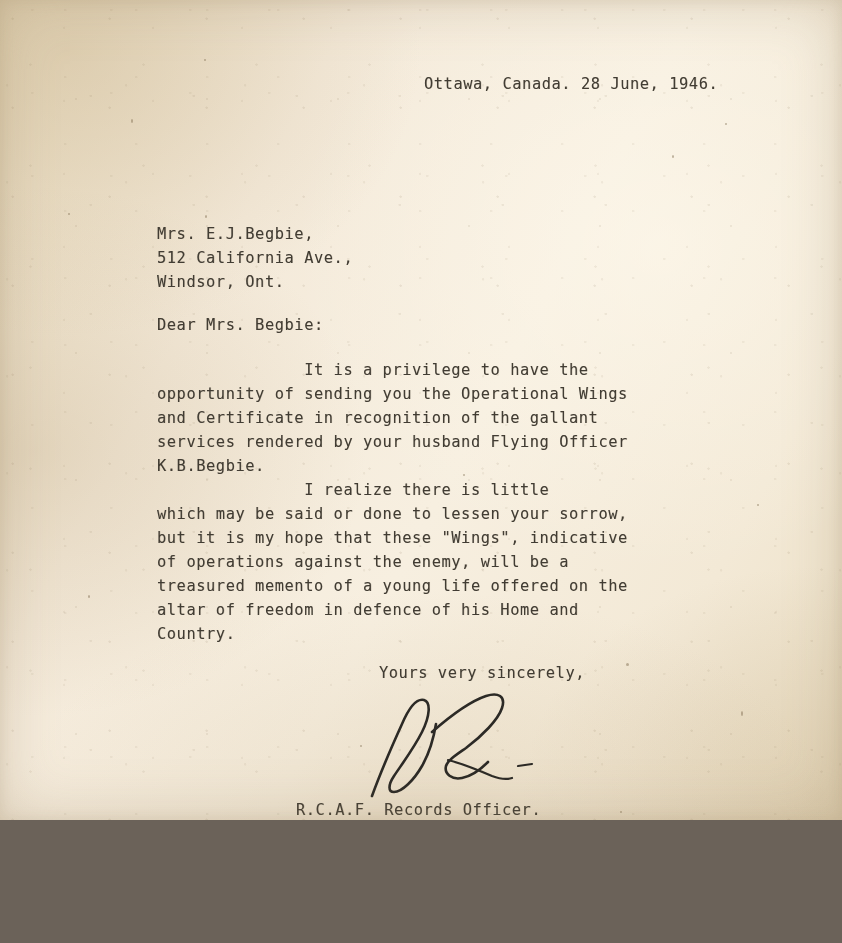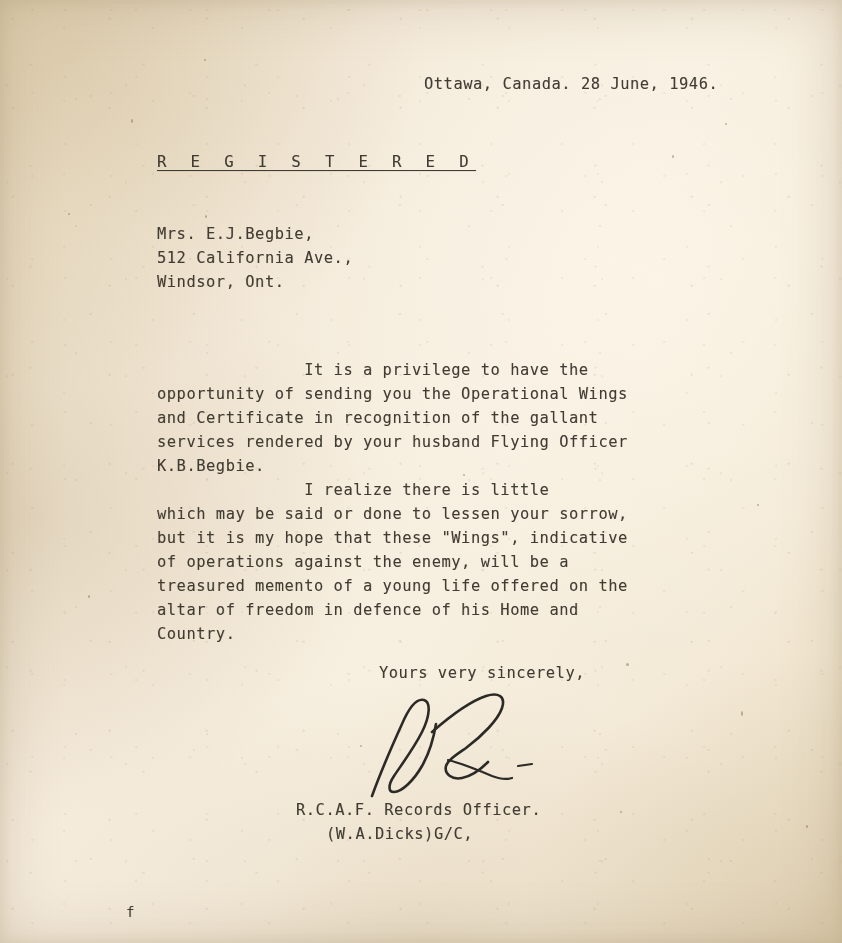--- a/index.html
+++ b/index.html
@@ -4,21 +4,21 @@
 <style>
   html, body {
     margin: 0;
     padding: 0;
     background: #6b6259;
   }
 
   #page {
     position: relative;
     width: 842px;
-    height: 943px;
+    height: 820px;
     overflow: hidden;
     background-color: #f2e7d1;
     background-image:
       radial-gradient(ellipse 60% 50% at 8% 6%, rgba(196,174,136,0.38), rgba(196,174,136,0) 70%),
       radial-gradient(ellipse 55% 45% at 4% 55%, rgba(190,168,130,0.30), rgba(190,168,130,0) 72%),
       radial-gradient(ellipse 70% 40% at 50% 100%, rgba(197,176,139,0.26), rgba(197,176,139,0) 70%),
       radial-gradient(ellipse 50% 40% at 97% 97%, rgba(188,165,126,0.30), rgba(188,165,126,0) 70%),
       radial-gradient(ellipse 60% 55% at 78% 30%, rgba(255,250,238,0.55), rgba(255,250,238,0) 72%),
       linear-gradient(118deg, #e9dcc0 0%, #f4eada 28%, #f7efe0 55%, #f3e9d6 80%, #ece0c6 100%);
     font-family: "DejaVu Sans Mono", "Liberation Mono", monospace;
@@ -113,26 +113,26 @@
 </style>
 </head>
 <body>
 
 <div id="page">
 
   <div class="sheet">
 
     <div class="tl" id="date">Ottawa, Canada. 28 June, 1946.</div>
 
-    <div class="tl" id="registered">R E G I S T E R E D</div>
 
     <div class="tl" id="address">Mrs. E.J.Begbie,
 512 California Ave.,
 Windsor, Ont.</div>
 
+    <div class="tl" id="salutation">Dear Mrs. Begbie:</div>
 
     <div class="tl" id="para1">               It is a privilege to have the
 opportunity of sending you the Operational Wings
 and Certificate in recognition of the gallant
 services rendered by your husband Flying Officer
 K.B.Begbie.</div>
 
     <div class="tl" id="para2">               I realize there is little
 which may be said or done to lessen your sorrow,
 but it is my hope that these "Wings", indicative

